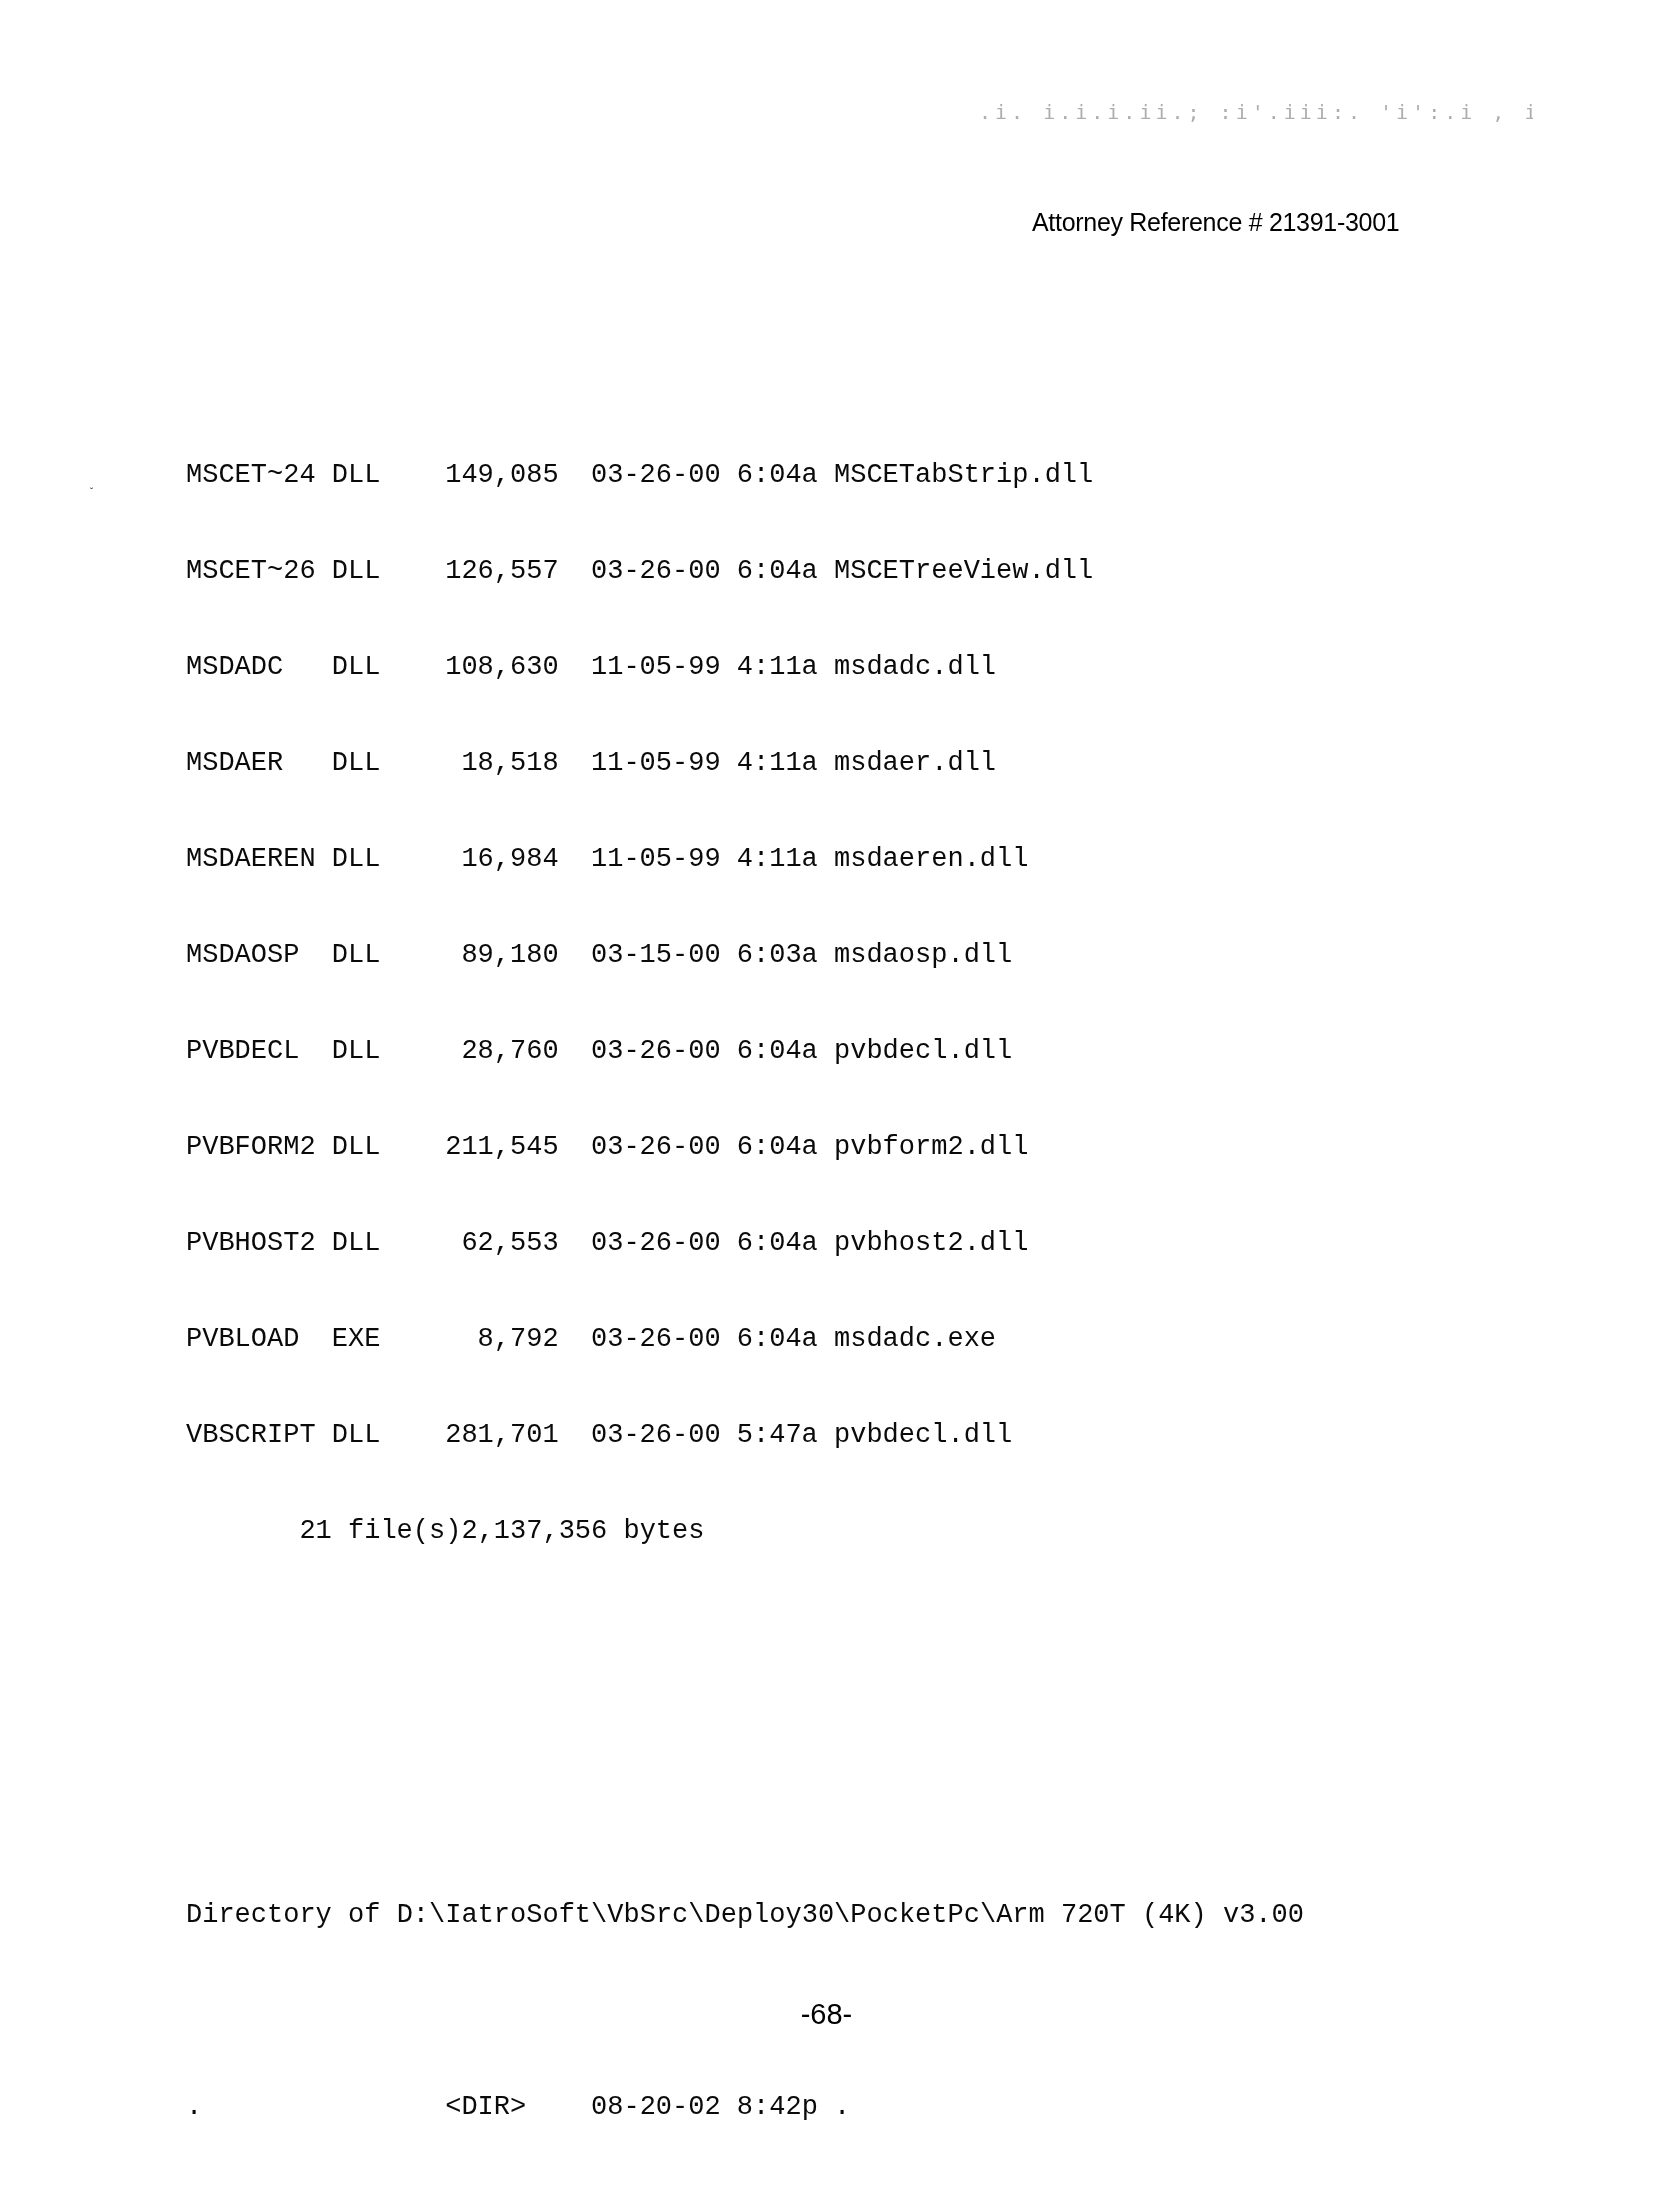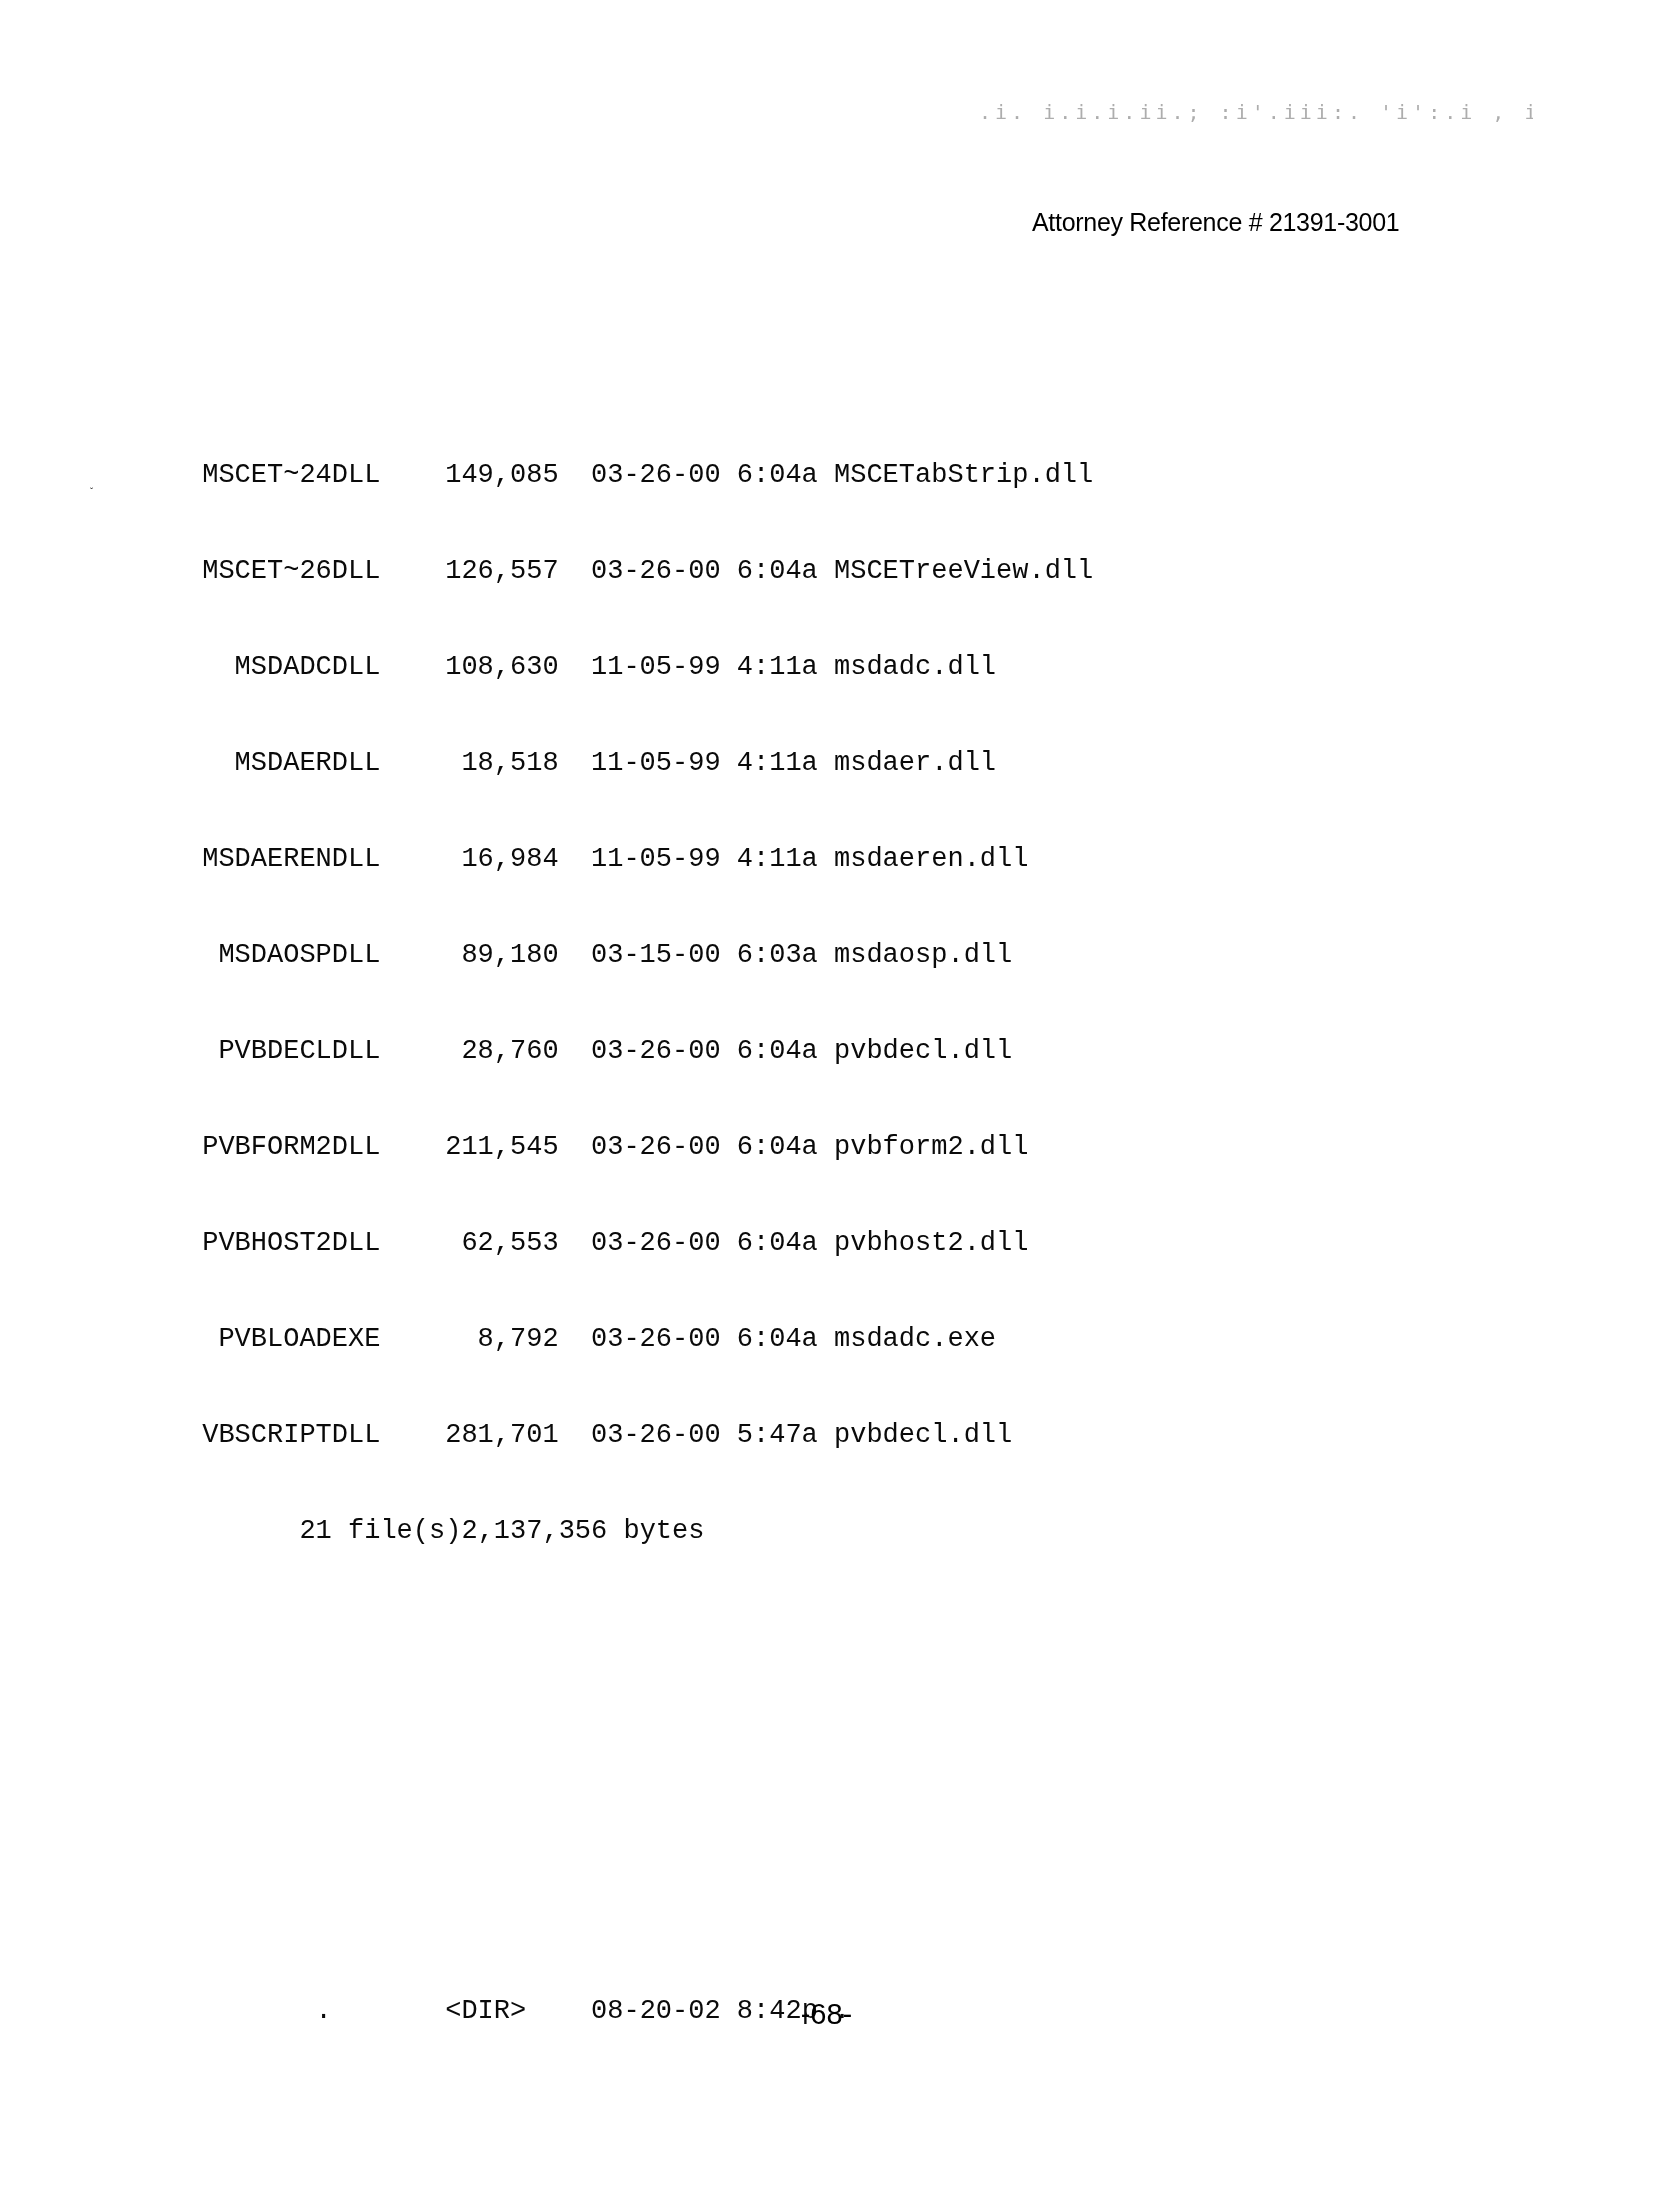--- a/index.html
+++ b/index.html
@@ -17,21 +17,21 @@
   .stray-mark {
     position: absolute; left: 90px; top: 490px; width: 4px; height: 2.7px;
     font-family: "Liberation Sans", sans-serif; font-size: 9.4px; line-height: 2.7px; color: #000;
   }
   .listing {
     position: absolute; left: 186px; top: 267px;
     font-family: "Liberation Mono", monospace; font-size: 27px; line-height: 32px;
     color: #0a0a0a; white-space: pre;
   }
   .line { height: 32px; }
-  .c-name { display: inline-block; width: 9ch; text-align: right; }
+  .c-name { display: inline-block; width: 9ch; }
   .c-ext  { display: inline-block; width: 3ch; }
   .c-size { display: inline-block; width: 11ch; text-align: right; }
   .c-gap2 { display: inline-block; width: 2ch; }
   .c-date { display: inline-block; width: 8ch; }
   .c-time { display: inline-block; width: 6ch; text-align: right; }
   .c-long { display: inline-block; padding-left: 1ch; }
   .c-dirtag { display: inline-block; width: 14ch; padding-left: 7ch; box-sizing: border-box; }
   .summary-count { display: inline-block; width: 17ch; text-align: right; }
   .summary-bytes { display: inline-block; width: 14ch; text-align: left; }
   .page-number {
@@ -62,20 +62,21 @@
     <div class="line"><span class="c-name">PVBFORM2</span><span class="c-ext">DLL</span><span class="c-size">211,545</span><span class="c-gap2"></span><span class="c-date">03-26-00</span><span class="c-time">6:04a</span><span class="c-long">pvbform2.dll</span></div>
     <div class="line"><span class="c-name">PVBHOST2</span><span class="c-ext">DLL</span><span class="c-size">62,553</span><span class="c-gap2"></span><span class="c-date">03-26-00</span><span class="c-time">6:04a</span><span class="c-long">pvbhost2.dll</span></div>
     <div class="line"><span class="c-name">PVBLOAD</span><span class="c-ext">EXE</span><span class="c-size">8,792</span><span class="c-gap2"></span><span class="c-date">03-26-00</span><span class="c-time">6:04a</span><span class="c-long">msdadc.exe</span></div>
     <div class="line"><span class="c-name">VBSCRIPT</span><span class="c-ext">DLL</span><span class="c-size">281,701</span><span class="c-gap2"></span><span class="c-date">03-26-00</span><span class="c-time">5:47a</span><span class="c-long">pvbdecl.dll</span></div>
     <div class="line"><span class="summary-count">21 file(s)</span><span class="summary-bytes">2,137,356 bytes</span></div>
   </div>
   <div class="line"></div>
 
   
   <div>
+    <div class="line">Directory of D:\IatroSoft\VbSrc\Deploy30\PocketPc\Arm 720T (4K) v3.00</div>
     <div class="line"></div>
     <div class="line"><span class="c-name">.</span><span class="c-dirtag">&lt;DIR&gt;</span><span class="c-gap2"></span><span class="c-date">08-20-02</span><span class="c-time">8:42p</span><span class="c-long">.</span></div>
     
     
     
     
     
     
     
     

